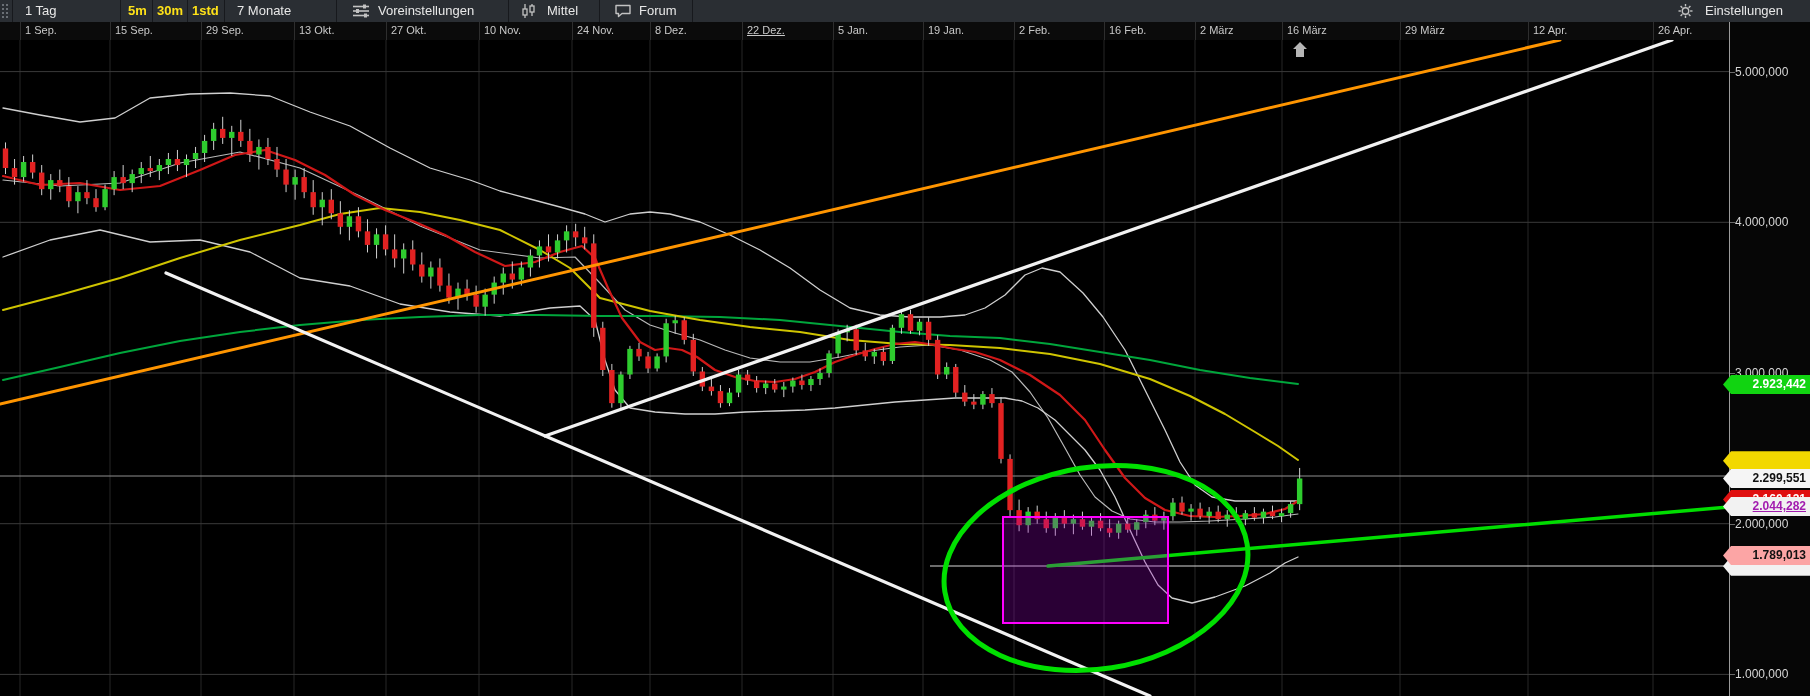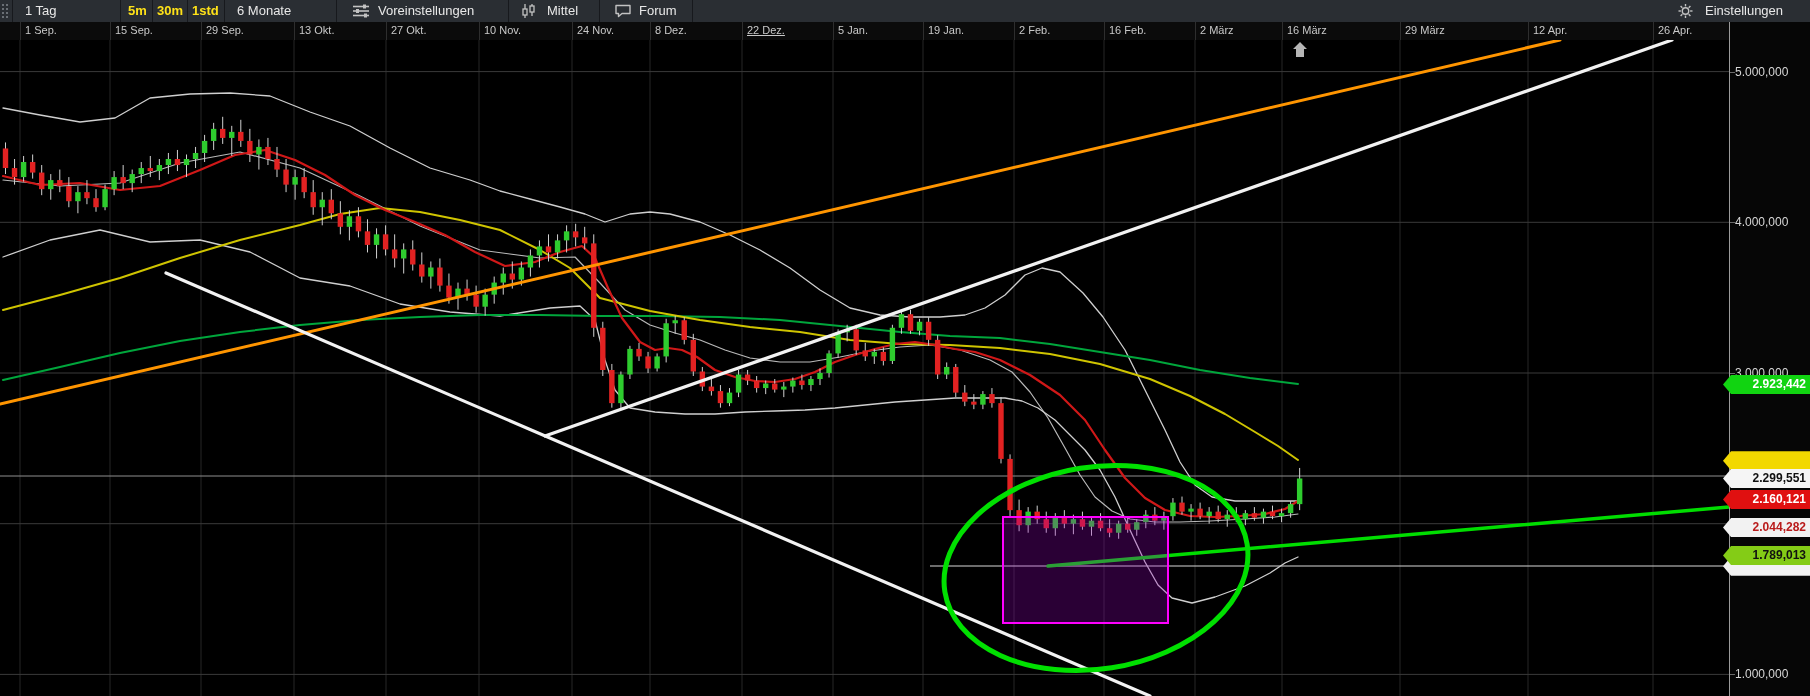--- a/index.html
+++ b/index.html
@@ -39,21 +39,21 @@
     <div class="tb-handle"></div>
     <div class="tb-sep" style="left:12px"></div>
     <div class="tb-item" style="left:25px">1 Tag</div>
     <div class="tb-sep" style="left:120px"></div>
     <div class="tb-item tb-yellow" style="left:128px">5m</div>
     <div class="tb-sep" style="left:152px"></div>
     <div class="tb-item tb-yellow" style="left:157px">30m</div>
     <div class="tb-sep" style="left:187px"></div>
     <div class="tb-item tb-yellow" style="left:192px">1std</div>
     <div class="tb-sep" style="left:224px"></div>
-    <div class="tb-item" style="left:237px">6 Monate</div>
+    <div class="tb-item" style="left:237px">7 Monate</div>
     <div class="tb-sep" style="left:336px"></div>
 
     <span class="tb-icon" style="left:352px">
       <svg width="18" height="16" viewBox="0 0 18 16">
         <g stroke="#c2c2c2" stroke-width="1.6" fill="none">
           <line x1="1" y1="3.5" x2="17" y2="3.5"></line>
             <line x1="1" y1="8" x2="17" y2="8"></line>
             <line x1="1" y1="12.5" x2="17" y2="12.5"></line>
         </g>
         <g fill="#c2c2c2">
@@ -488,18 +488,18 @@
       <div class="axtick" style="top: 351px;"></div>
       <div class="axlabel" style="top: 344px; text-align: right;">3.000,000</div>
       <div class="axtick" style="top: 501.7px;"></div>
       <div class="axlabel" style="top: 494.7px;">2.000,000</div>
       <div class="axtick" style="top: 652.4px;"></div>
       <div class="axlabel" style="top: 645.4px;">1.000,000</div>
       <div class="ptag" style="top: 429.207px; background: rgb(242, 216, 0); color: rgb(0, 0, 0);"></div>
       <div class="ptag" style="top: 534.848px; background: rgb(242, 242, 242); color: rgb(17, 17, 17);"></div>
       <div class="ptag" style="top: 353.037px; background: rgb(17, 212, 17); color: rgb(255, 255, 255);">2.923,442</div>
       <div class="ptag" style="top: 468.07px; background: rgb(224, 16, 16); color: rgb(255, 255, 255);">2.160,121</div>
-      <div class="ptag" style="top: 496px; background: rgb(242, 242, 242); color: #b91c1c;">2.044,282</div>
-      <div class="ptag" style="top: 523.996px; background: #84cc16; color: rgb(17, 17, 17);">1.789,013</div>
+      <div class="ptag" style="top: 475px; background: rgb(242, 242, 242); color: #a21caf; text-decoration: underline;">2.044,282</div>
+      <div class="ptag" style="top: 523.996px; background: #fca5a5; color: rgb(17, 17, 17);">1.789,013</div>
       <div class="ptag" style="top: 447.058px; background: rgb(245, 245, 245); color: rgb(17, 17, 17);">2.299,551</div>
     </div>
 
 </div>
 
 </body></html>

